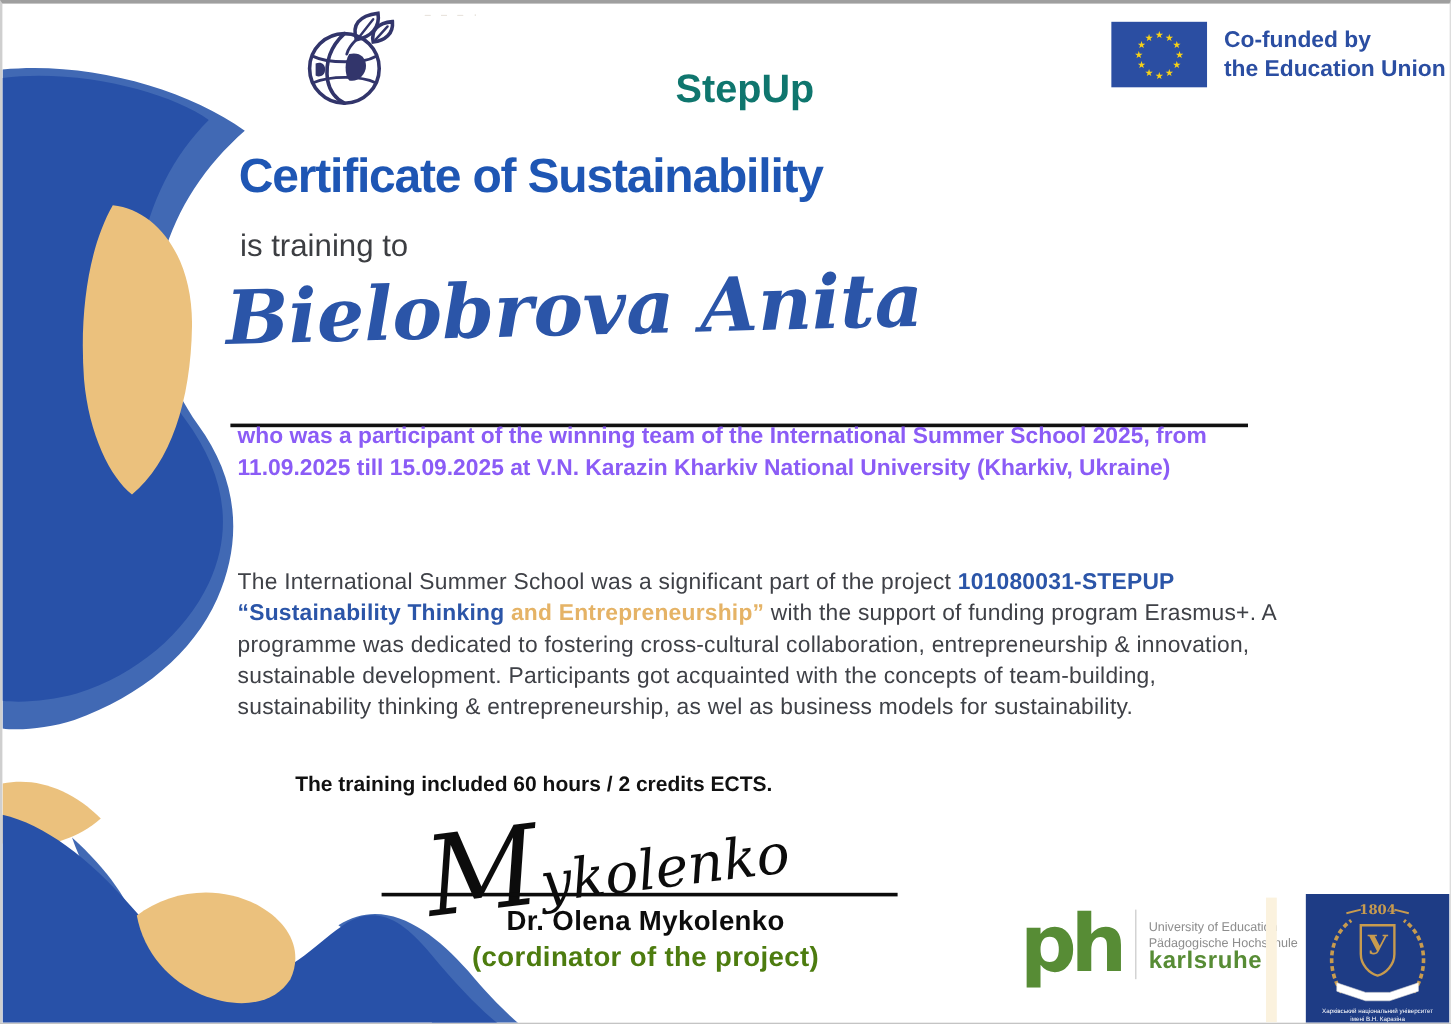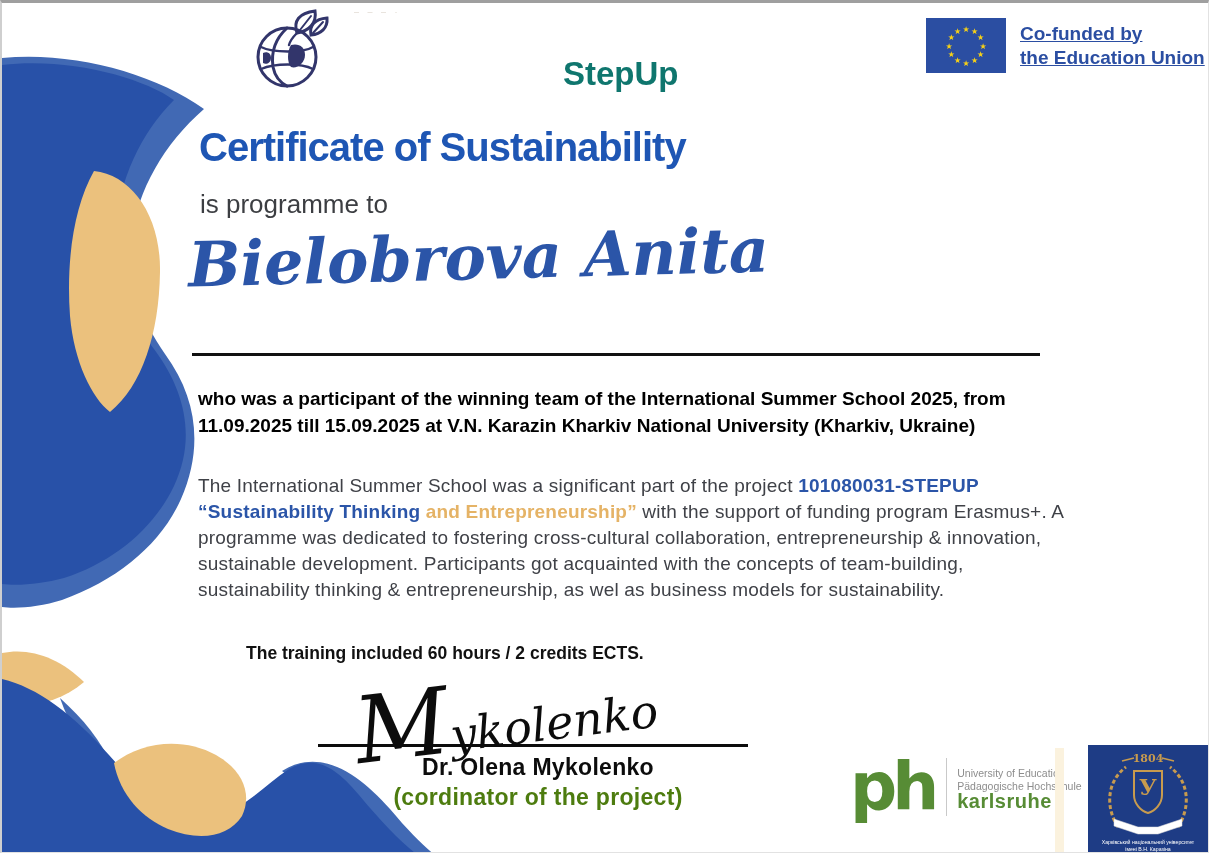--- a/index.html
+++ b/index.html
@@ -19,42 +19,42 @@
 
   
   .stepup{position:absolute;left:243px;top:6px;width:200px;height:84px;}
   .stepup-text{
     position:absolute;left:318px;top:46px;
     font-size:33px;font-weight:bold;color:#0f766e;letter-spacing:0;
   }
   .artifact{position:absolute;left:352px;top:4px;font-size:9px;color:#cfc6b8;letter-spacing:3px;opacity:.7;}
 
   .eu{position:absolute;left:924px;top:15px;display:flex;align-items:center;gap:14px;}
-  .eu-text{font-size:19px;font-weight:bold;color:#2B4EA2;line-height:24px;text-decoration:underline;}
+  .eu-text{font-size:19px;font-weight:bold;color:#2B4EA2;line-height:24px;}
 
   
   .title{
     position:absolute;left:197px;top:122px;
     font-size:40px;font-weight:bold;color:#1E56B4;letter-spacing:-1px;
   }
   .subtitle{
     position:absolute;left:198px;top:186px;
     font-size:26px;color:#3C3E42;
   }
   .recipient{
     position:absolute;left:186px;top:218px;
     font-family:"DejaVu Serif", serif;
     font-style:italic;font-weight:bold;
     font-size:62px;color:#2B55A8;
     transform:rotate(-1.5deg);
   }
   .rule{position:absolute;left:190px;top:350px;width:848px;height:3px;background:#111;}
   .statement{
-    position:absolute;left:196px;top:383px;width:820px;
-    font-size:19px;font-weight:bold;color:#000000;line-height:26.5px;
+    position:absolute;left:196px;top:348px;width:820px;
+    font-size:19px;font-weight:bold;color:#8b5cf6;line-height:26.5px;
   }
   .body-par{
     position:absolute;left:196px;top:470px;width:866px;
     font-size:19px;color:#3F4147;line-height:26px;letter-spacing:.2px;
   }
   .body-par .b-blue{color:#2B55A8;font-weight:bold;}
   .body-par .b-orange{color:#E5B366;font-weight:bold;}
   .training{
     position:absolute;left:196px;top:640px;
     font-size:17.5px;font-weight:bold;color:#111;margin-left:48px;
@@ -157,21 +157,21 @@
           <text x="31.5" y="15.8">★</text>
       </g>
     </svg>
     <div class="eu-text">
       <div>Co-funded by</div>
       <div>the Education Union</div>
     </div>
   </div>
 
   <div class="title">Certificate of Sustainability</div>
-  <div class="subtitle">is programme to</div>
+  <div class="subtitle">is training to</div>
   <div class="recipient">Bielobrova Anita</div>
 
   <div class="rule"></div>
 
   <div class="statement">who was a participant of the winning team of the International Summer School 2025, from 11.09.2025 till 15.09.2025 at V.N. Karazin Kharkiv National University (Kharkiv, Ukraine)</div>
 
   <div class="body-par">
     <span>The International Summer School was a significant part of the project </span><span class="b-blue">101080031-STEPUP</span><span> </span><span class="b-blue">“Sustainability Thinking</span><span class="b-orange"> and Entrepreneurship</span><span class="b-orange">”</span><span> with the support of funding program Erasmus+. A programme was dedicated to fostering cross-cultural collaboration, entrepreneurship &amp; innovation, sustainable development. Participants got acquainted with the concepts of team-building, sustainability thinking &amp; entrepreneurship, as wel as business models for sustainability.</span>
   </div>
 

